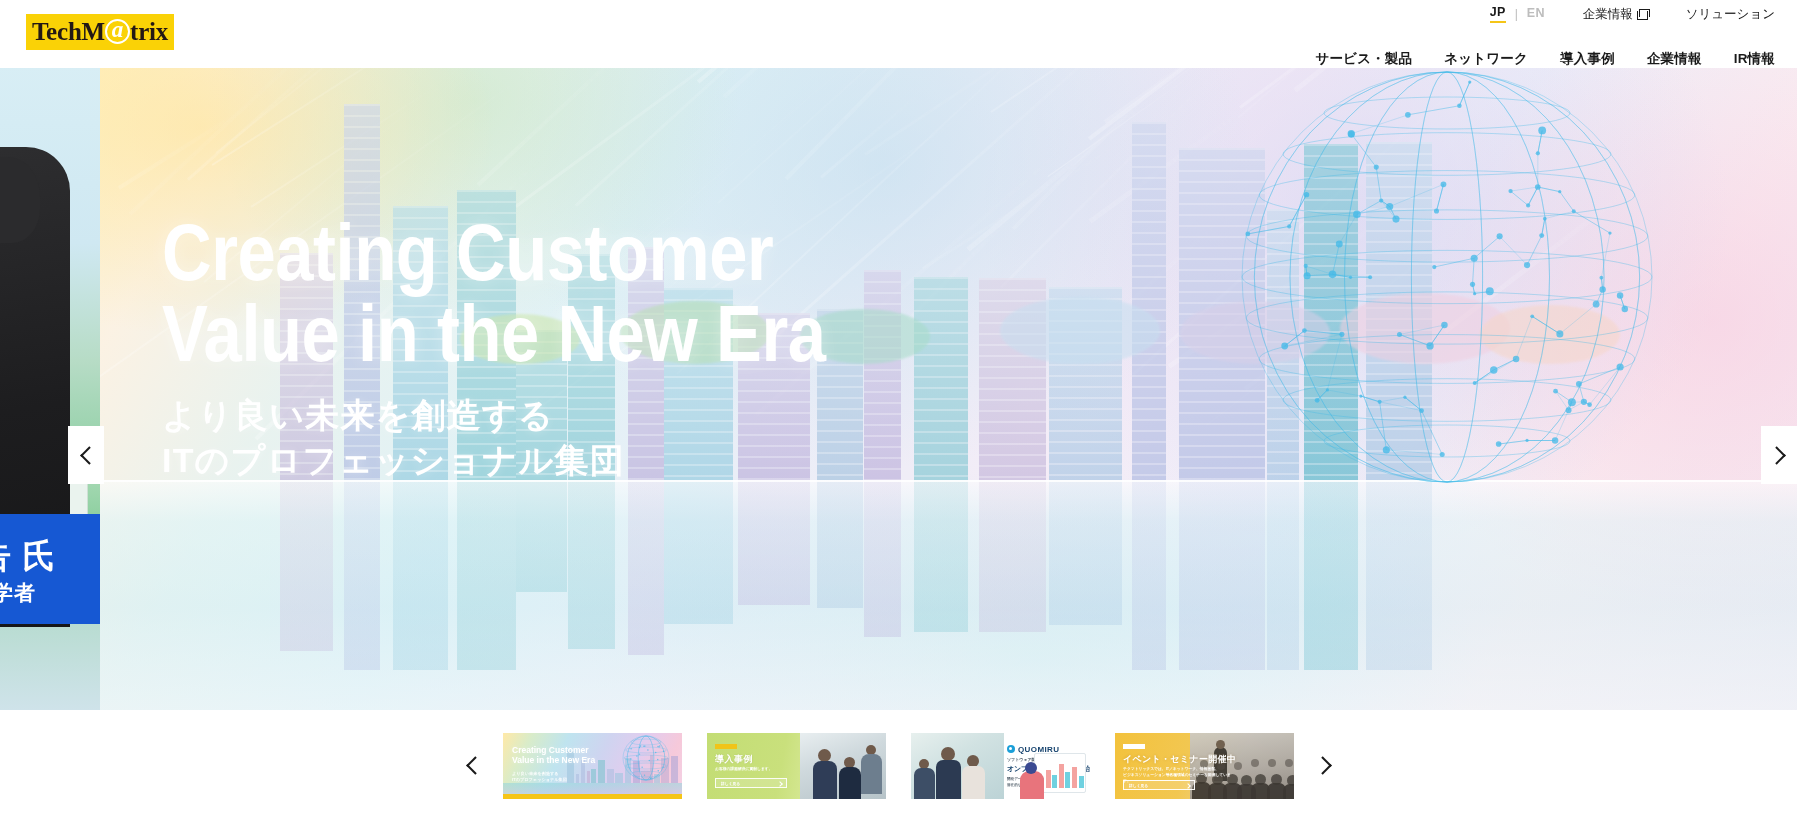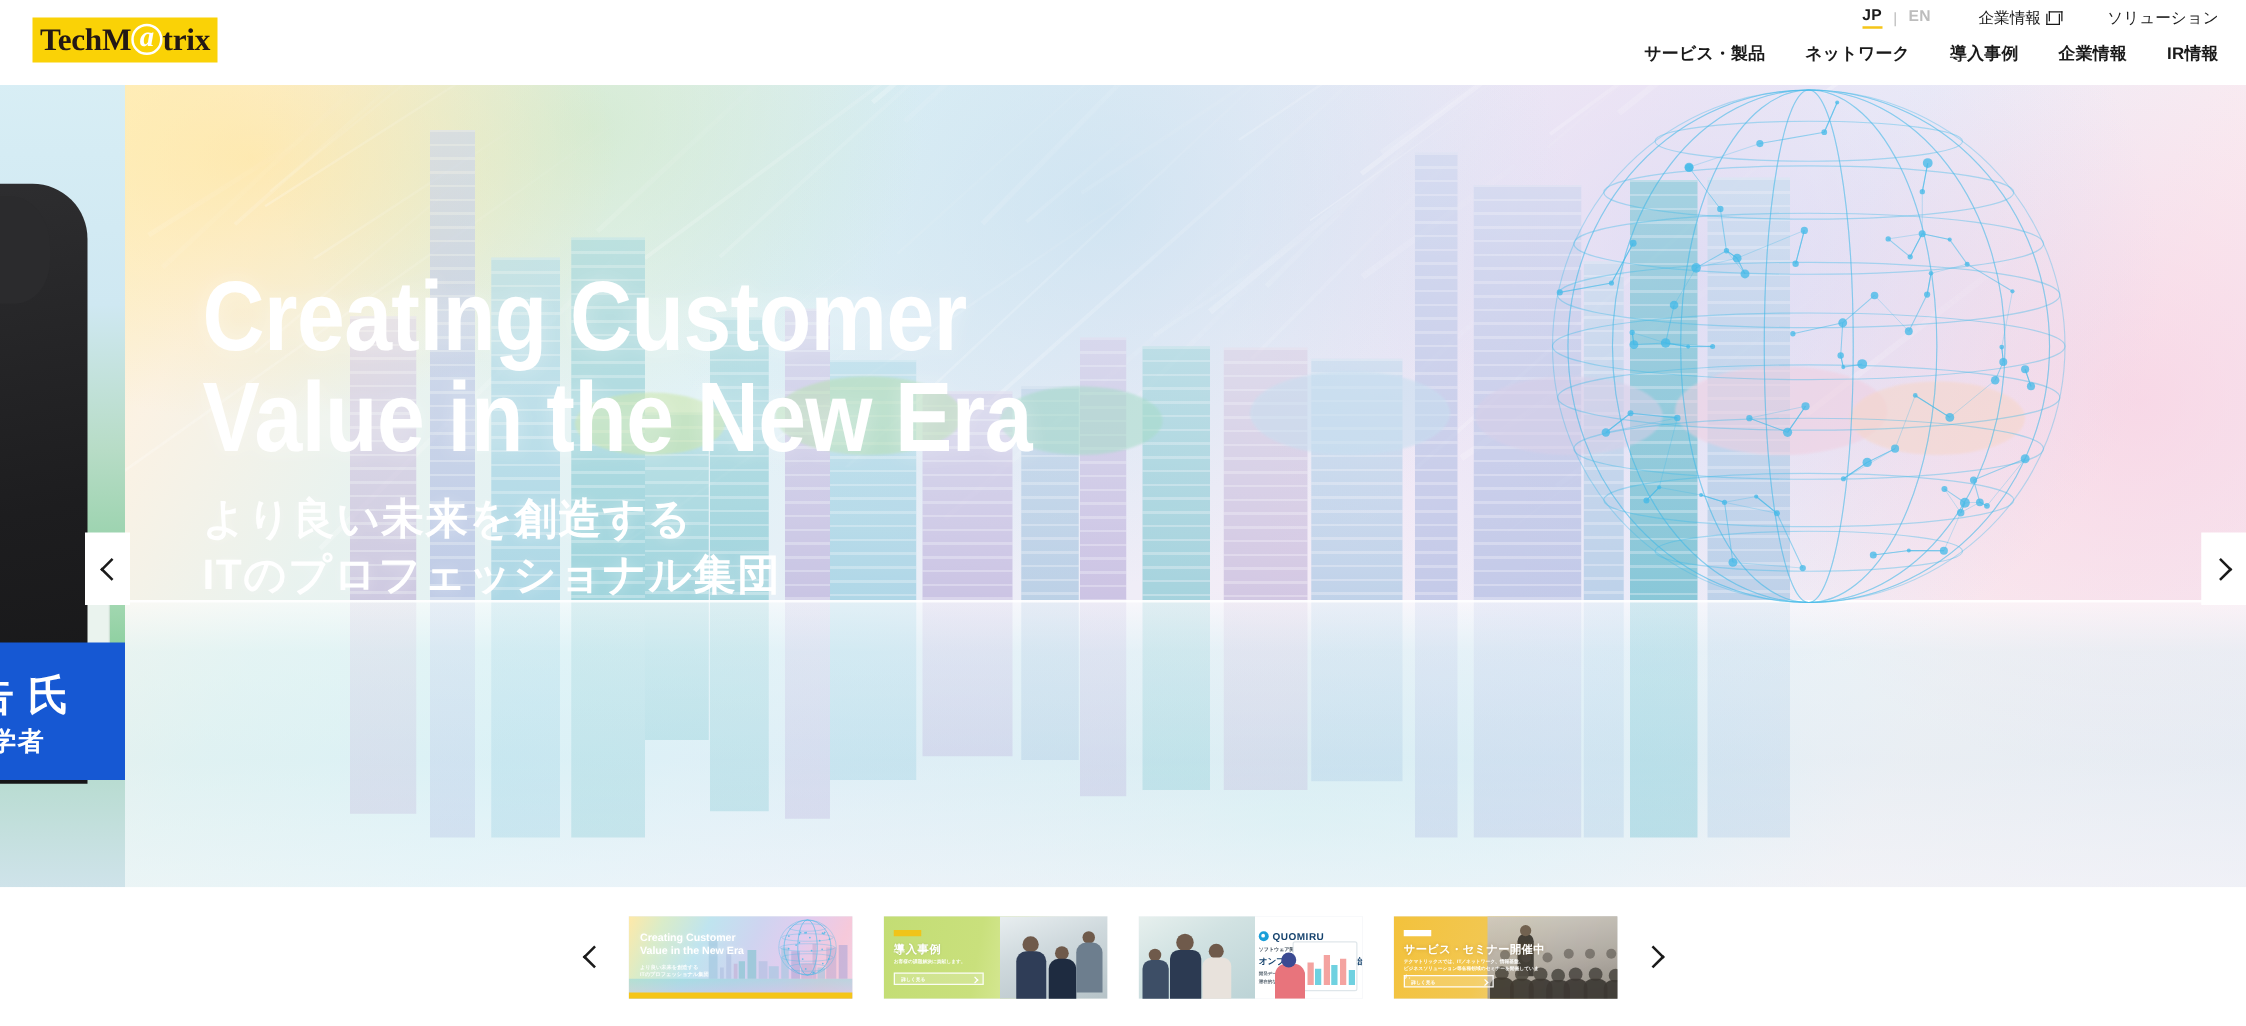--- a/index.html
+++ b/index.html
@@ -66,21 +66,21 @@
   .ext-icon::before {
     content:""; position:absolute; left:0; bottom:0;
     width:9px; height:8px; border:1.3px solid #1a1a1a; border-top:none;
   }
   .ext-icon::after {
     content:""; position:absolute; left:2px; top:0;
     width:9px; height:7px; border:1.3px solid #1a1a1a; border-bottom:none;
   }
 
   .main-nav {
-    position:absolute; right:22px; top:34px;
+    position:absolute; right:22px; top:50px;
     display:flex; align-items:flex-start; gap:32px;
     font-size:13.5px; font-weight:bold; color:#1a1a1a;
   }
   .main-nav span { white-space:nowrap; letter-spacing:0.2px; }
 
   
   .hero {
     position:absolute; top:62px; left:0; width:1797px; height:648px;
     overflow:hidden; background:#ffffff;
   }
@@ -879,21 +879,21 @@
             <div class="t4-head" style="left: 96.4532px; top: 42.8166px; width: 11px; height: 11px; opacity: 0.92;"></div>
             <div style="position: absolute; border-radius: 7px 7px 0px 0px; background: rgb(53, 49, 45); opacity: 0.92; left: 92.4532px; top: 51.8166px; width: 19px; height: 22px;"></div>
             <div class="t4-head" style="left: 10px; top: 27.095px; width: 8px; height: 8px; opacity: 0.55;"></div>
             <div class="t4-head" style="left: 27px; top: 29.1224px; width: 8px; height: 8px; opacity: 0.55;"></div>
             <div class="t4-head" style="left: 44px; top: 29.9809px; width: 8px; height: 8px; opacity: 0.55;"></div>
             <div class="t4-head" style="left: 61px; top: 26.6763px; width: 8px; height: 8px; opacity: 0.55;"></div>
             <div class="t4-head" style="left: 78px; top: 26.4941px; width: 8px; height: 8px; opacity: 0.55;"></div>
             <div class="t4-head" style="left: 95px; top: 26.0891px; width: 8px; height: 8px; opacity: 0.55;"></div>
           </div>
         <div class="t4-tag"></div>
-        <div class="t4-title">サービス・セミナー開催中</div>
+        <div class="t4-title">イベント・セミナー開催中</div>
         <div class="t4-desc">
           <div>テクマトリックスでは、IT／ネットワーク、情報基盤、</div>
           <div>ビジネスソリューション等各種領域のセミナーを開催しています。</div>
         </div>
         <div class="t4-btn">
           <span>詳しく見る</span>
           <i></i>
         </div>
       </div>
     </div>

